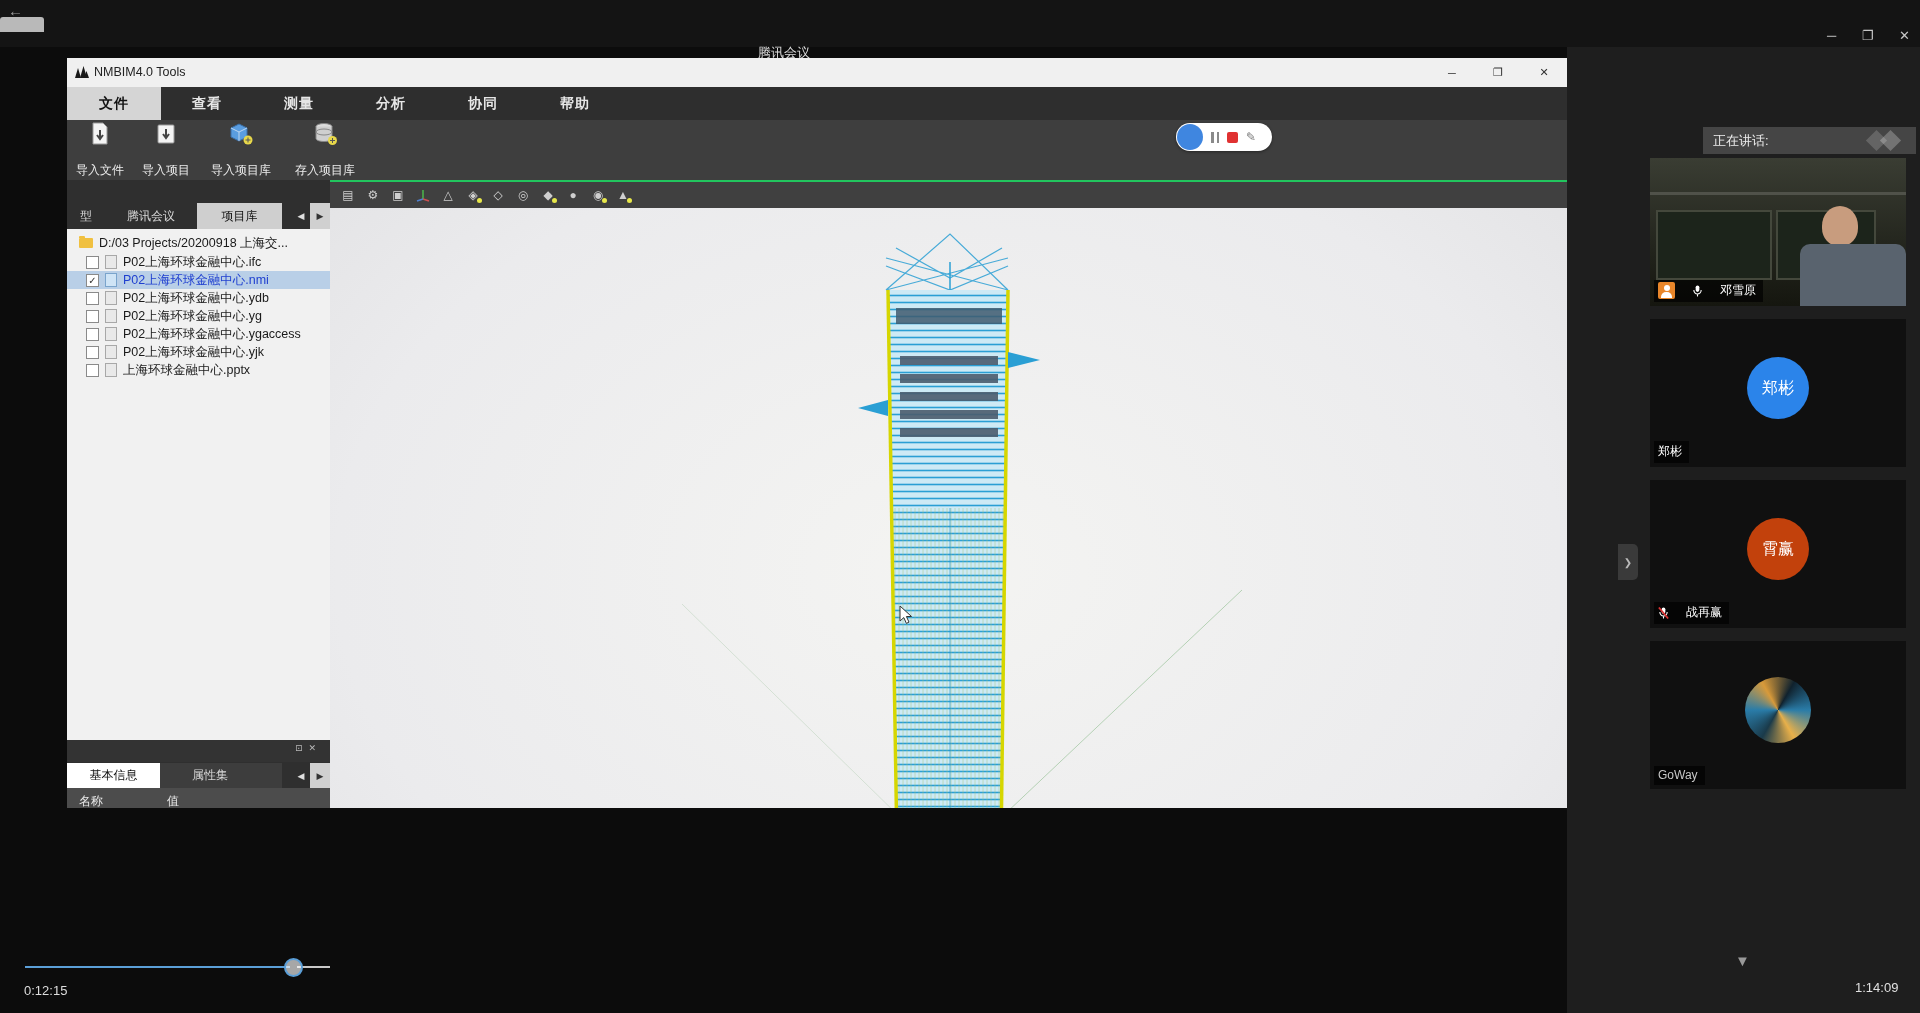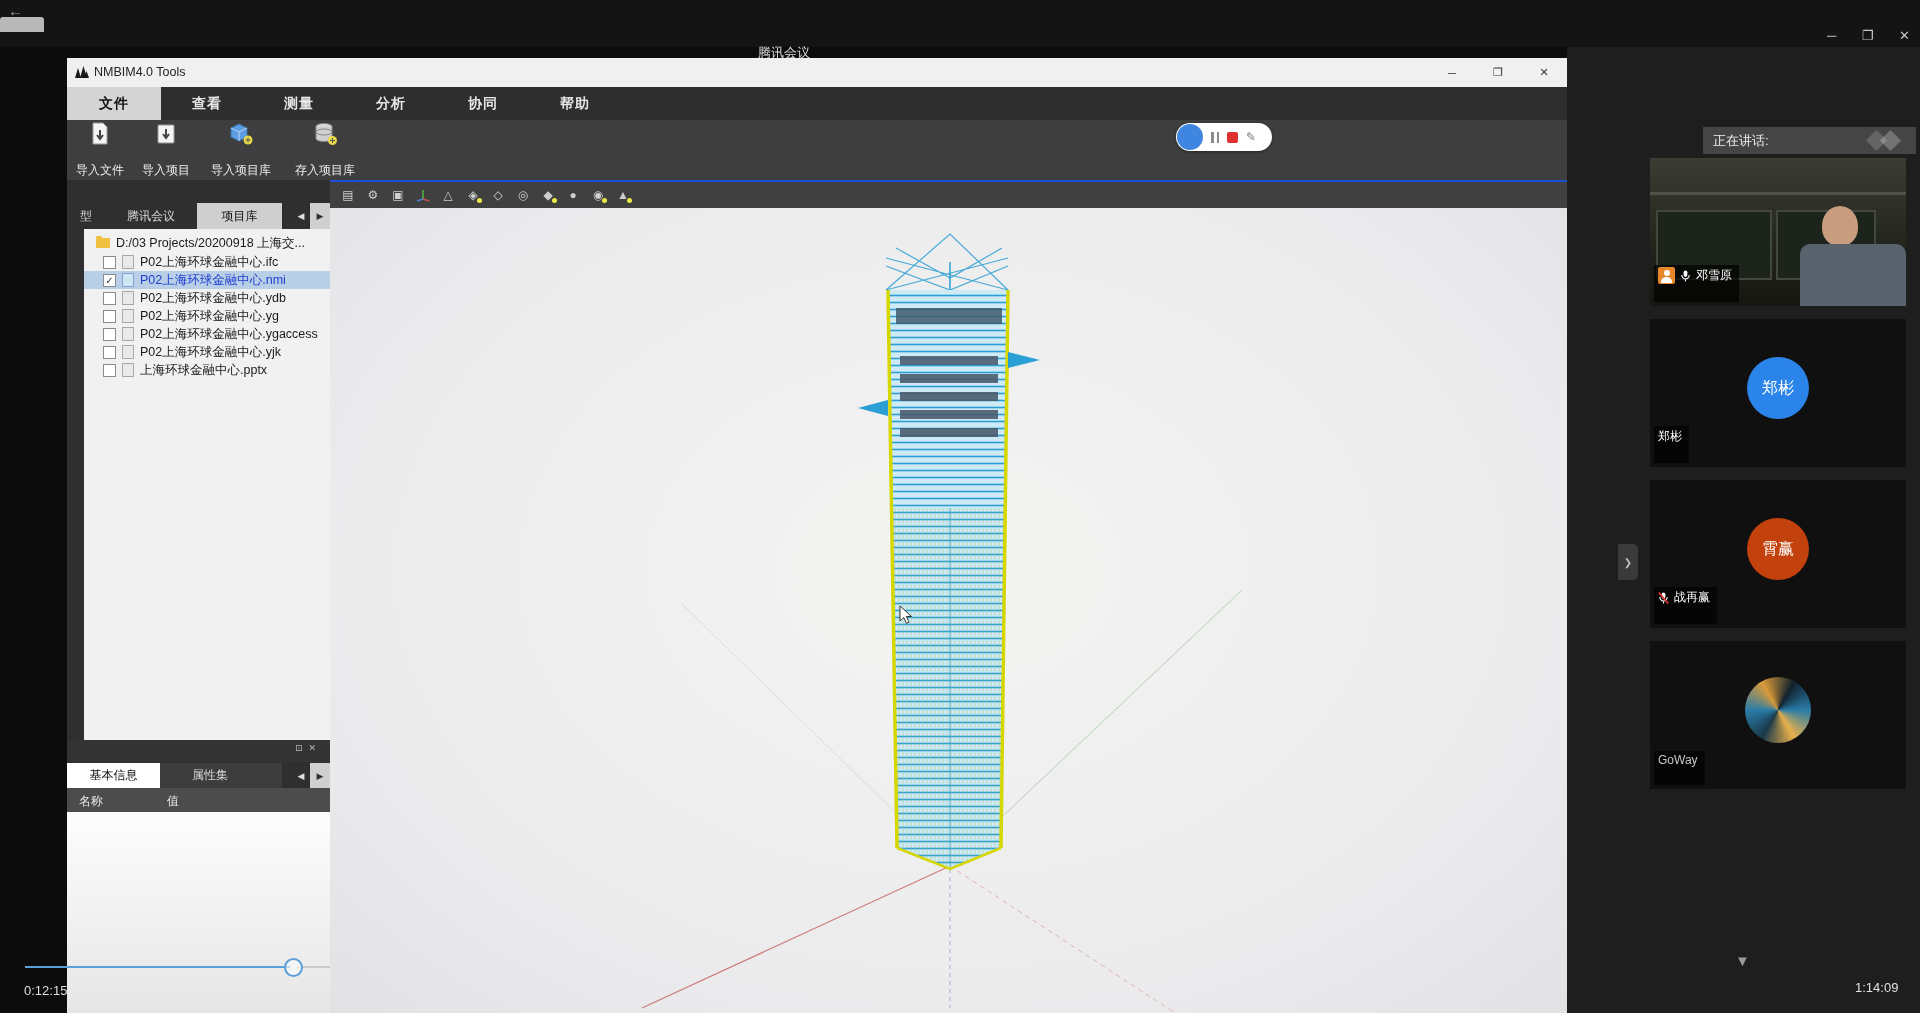--- a/index.html
+++ b/index.html
@@ -8,21 +8,21 @@
 
   
   #topbar{position:absolute;left:0;top:0;width:1920px;height:47px;background:#141414}
   .back{position:absolute;left:8px;top:2px;color:#9a9a9a;font-size:15px}
   .corner-tab{position:absolute;left:0;top:17px;width:44px;height:15px;background:#b9b9b9;border-radius:3px 3px 0 0}
   .tm-title{position:absolute;left:0;right:352px;top:44px;text-align:center;color:#dcdcdc;font-size:13px}
   .tm-ctrls{position:absolute;right:10px;top:28px;color:#c8c8c8;font-size:13px}
   .tm-ctrls span{margin-left:22px;cursor:default}
 
   
-  #bim-window{position:absolute;left:67px;top:58px;width:1500px;height:955px;background:#1d4ed8;overflow:hidden}
+  #bim-window{position:absolute;left:67px;top:58px;width:1500px;height:750px;background:#22c55e;overflow:hidden}
   .titlebar{position:absolute;left:0;top:0;width:100%;height:29px;background:#f0f0f0;border-bottom:1px solid #d6d6d6}
   .app-logo{position:absolute;left:7px;top:8px}
   .wtitle{position:absolute;left:27px;top:7px;font-size:12.5px;color:#222}
   .wctrls{position:absolute;right:0;top:0;height:29px;display:flex}
   .wctrls span{width:46px;height:29px;display:flex;align-items:center;justify-content:center;font-size:11px;color:#333}
   .menubar{position:absolute;left:0;top:29px;width:100%;height:33px;background:#2e2e2e;display:flex}
   .mtab{width:92px;height:33px;display:flex;align-items:center;justify-content:center;
         color:#e6e6e6;font-size:14px;font-weight:bold;letter-spacing:1px}
   .mtab.active{background:#d5d5d5;color:#111;width:94px}
   .ribbon{position:absolute;left:0;top:62px;width:100%;height:60px;background:#3e3e3e;display:flex}
@@ -44,21 +44,21 @@
   .ltabs{position:absolute;left:0;top:23px;width:263px;height:26px;display:flex;background:#2f2f2f}
   .ltab{height:26px;display:flex;align-items:center;justify-content:center;color:#d8d8d8;font-size:12px}
   .ltab.t0{width:38px;overflow:hidden}
   .ltab.t1{width:92px}
   .ltab.t2{width:85px}
   .ltab.active{background:#cfcfcf;color:#111}
   .tab-arrows{margin-left:auto;display:flex;align-items:center}
   .arrow-btn{width:18px;height:22px;display:flex;align-items:center;justify-content:center;font-size:9px;color:#e0e0e0}
   .arrow-btn.light{background:#d0d0d0;color:#333;width:20px;height:26px}
 
-  .treearea{position:absolute;left:17px;top:49px;width:263px;height:511px;background:#f1f1f1;padding-top:4px;box-sizing:border-box}
+  .treearea{position:absolute;left:0;top:49px;width:263px;height:511px;background:#f1f1f1;padding-top:4px;box-sizing:border-box}
   .tree-row{display:flex;align-items:center;height:18px;font-size:12.5px;color:#1a1a1a;white-space:nowrap;overflow:hidden}
   .tree-row.folder{height:20px}
   .folder-icon{width:14px;height:10px;background:#f0c040;border-radius:1px;margin-left:12px;position:relative;flex:none}
   .folder-icon::before{content:"";position:absolute;left:0;top:-2px;width:6px;height:2px;background:#f0c040;border-radius:1px 1px 0 0}
   .cb{width:11px;height:11px;background:#fff;border:1px solid #8a8a8a;margin-left:19px;flex:none;
       display:flex;align-items:center;justify-content:center;font-size:10px;color:#333}
   .ficon{width:10px;height:12px;background:#e9e9e9;border:1px solid #a8a8a8;margin-left:6px;flex:none}
   .flabel{margin-left:6px}
   .tree-row.sel{background:#b9cfe7}
   .tree-row.sel .flabel{color:#1f3fd0}
@@ -89,22 +89,22 @@
   #side{position:absolute;left:1567px;top:47px;width:353px;height:966px;background:#1e1e1e}
   .chev{position:absolute;left:51px;top:497px;width:20px;height:36px;background:#3a3a3a;border-radius:0 5px 5px 0;
         display:flex;align-items:center;justify-content:center;color:#bbb;font-size:10px}
   .speak-bar{position:absolute;left:136px;top:80px;width:213px;height:27px;background:rgba(72,72,72,.94);
              display:flex;align-items:center;color:#ececec;font-size:13px;padding-left:10px;box-sizing:border-box}
   .wm{position:absolute;width:15px;height:15px;transform:rotate(45deg);background:rgba(255,255,255,.17)}
   .wm.w1{right:32px;top:6px}
   .wm.w2{right:18px;top:6px;background:rgba(255,255,255,.25)}
   .tiles{position:absolute;left:83px;top:111px;width:256px;display:flex;flex-direction:column;gap:13px}
   .tile{width:256px;height:148px;background:#101010;position:relative;overflow:hidden}
-  .chip{position:absolute;left:4px;bottom:4px;background:rgba(0,0,0,.68);display:flex;align-items:center;gap:5px;
-        padding:2px 7px 18px 4px;color:#fff;font-size:12px}
+  .chip{position:absolute;left:4px;bottom:4px;background:rgba(0,0,0,.68);display:flex;align-items:center;gap:17px;
+        padding:2px 7px 3px 4px;color:#fff;font-size:12px}
   .hosticon{width:17px;height:17px;background:#e8862a;border-radius:2px;position:relative;flex:none}
   .hosticon::before{content:"";position:absolute;left:5.5px;top:3px;width:6px;height:6px;border-radius:50%;background:#fff}
   .hosticon::after{content:"";position:absolute;left:3px;top:9.5px;width:11px;height:6px;border-radius:5px 5px 0 0;background:#fff}
   .avatar-blue{position:absolute;left:97px;top:38px;width:62px;height:62px;border-radius:50%;
                display:flex;align-items:center;justify-content:center;color:#fff;font-size:16px}
   .avatar-img{position:absolute;left:96px;top:38px;width:64px;height:64px;border-radius:50%}
   .av-pink{background:radial-gradient(circle at 35% 30%, #fdeef0 0%, #efb5c2 45%, #a85f78 100%)}
   .av-spiral{left:95px;top:36px;width:66px;height:66px;
              background:conic-gradient(from 30deg,#10222e,#2a7ca8,#e8b04a,#1a3a4a,#2a7ca8,#d89a3a,#10222e)}
   

